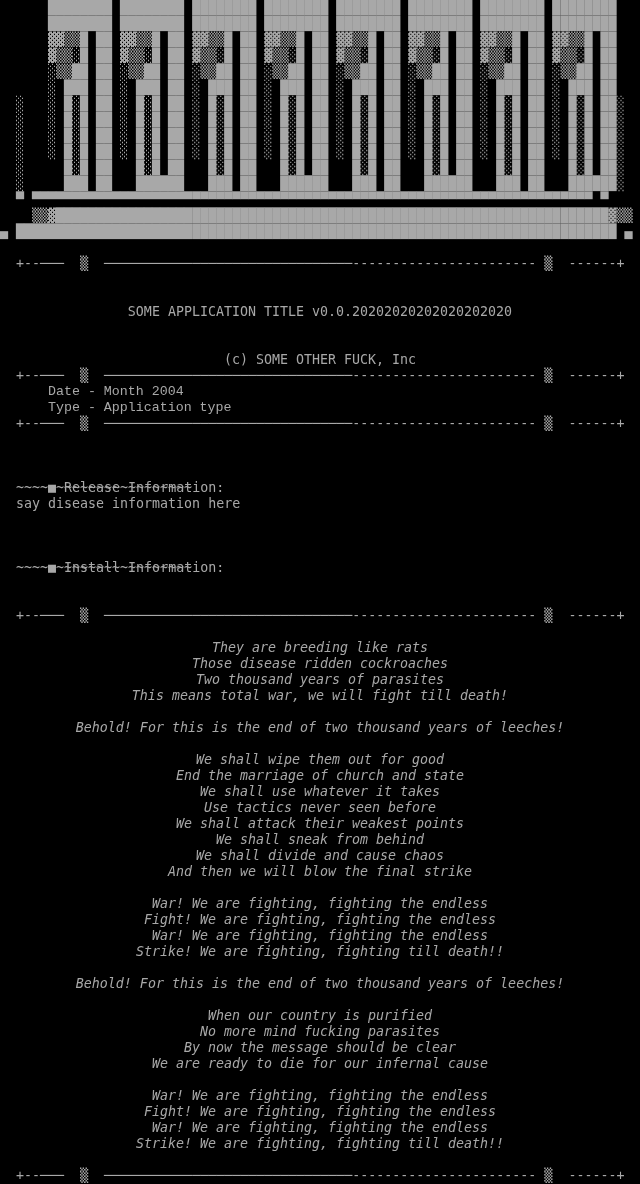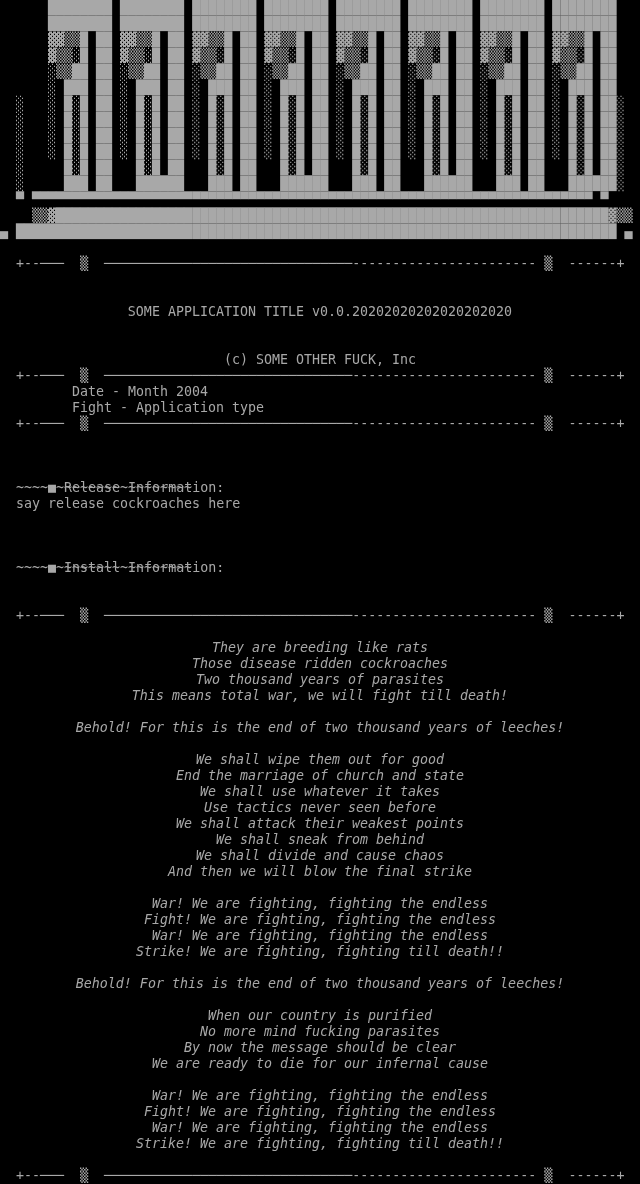--- a/index.html
+++ b/index.html
@@ -9,21 +9,21 @@
     background:#000;
     color:#a8a8a8;
     font-family:"DejaVu Sans Mono",monospace;
     font-size:13.3px;
     line-height:16px;
     letter-spacing:0;
   }
   pre{margin:0;padding:0;white-space:pre;font-family:inherit;font-size:inherit;line-height:inherit;}
   .center{text-align:center;margin-top:32px;}
   .indent2{padding-left:16px;}
-  .indent14{padding-left:72px;}
+  .indent14{padding-left:48px;font-family:Liberation Mono, monospace;}
   .mt16{margin-top:16px;}
   .mt32{margin-top:32px;}
   .heading-line{white-space:pre;height:16px;}
   .heading-line .ml{margin-left:8px;}
   .stanza{margin-top:16px;text-align:center;font-style:italic;}
   .art{color:#a8a8a8;}
 </style>
 </head>
 <body>
 
@@ -44,30 +44,30 @@
   ▀ ▀▀▀▀▀▀▀▀▀▀▀▀▀▀▀▀▀▀▀▀▀▀▀▀▀▀▀▀▀▀▀▀▀▀▀▀▀▀▀▀▀▀▀▀▀▀▀▀▀▀▀▀▀▀▀▀▀▀▀▀▀▀▀▀▀▀▀▀▀▀ ▀
     ▒▒▓█████████████████████████████████████████████████████████████████████▓▒▒
 ▄ ███████████████████████████████████████████████████████████████████████████ ▄</pre>
 
   <div class="mt16">
     <pre>  +--───  ▒  ───────────────────────────────----------------------- ▒  ------+</pre>
     <pre class="center">SOME APPLICATION TITLE v0.0.20202020202020202020</pre>
     <pre class="center">(c) SOME OTHER FUCK, Inc</pre>
     <pre>  +--───  ▒  ───────────────────────────────----------------------- ▒  ------+</pre>
     <pre class="indent14">Date - Month 2004</pre>
-    <pre class="indent14">Fight - Application type</pre>
+    <pre class="indent14">Type - Application type</pre>
     <pre>  +--───  ▒  ───────────────────────────────----------------------- ▒  ------+</pre>
   </div>
 
   <div class="mt32">
     <div class="heading-line">
       <span>■</span><span class="ml">Release Information:</span>
     </div>
     <pre class="indent2">~~~~~~~~~~~~~~~~~~~~~~</pre>
-    <pre class="indent2">say release cockroaches here</pre>
+    <pre class="indent2">say disease information here</pre>
   </div>
 
   <div class="mt32">
     <div class="heading-line">
       <span>■</span><span class="ml">Install Information:</span>
     </div>
     <pre class="indent2">~~~~~~~~~~~~~~~~~~~~~~</pre>
   </div>
 
   <pre class="mt32">  +--───  ▒  ───────────────────────────────----------------------- ▒  ------+</pre>

